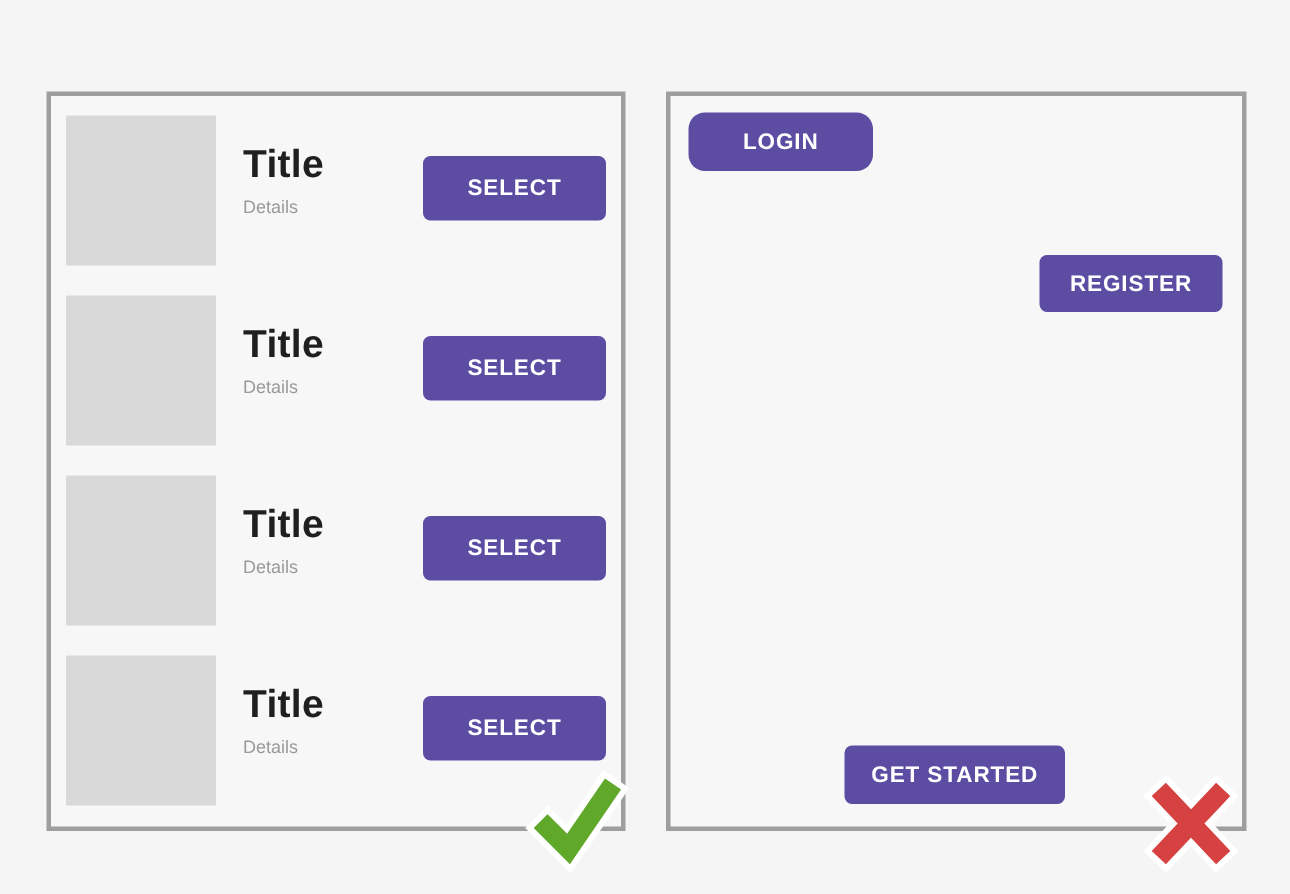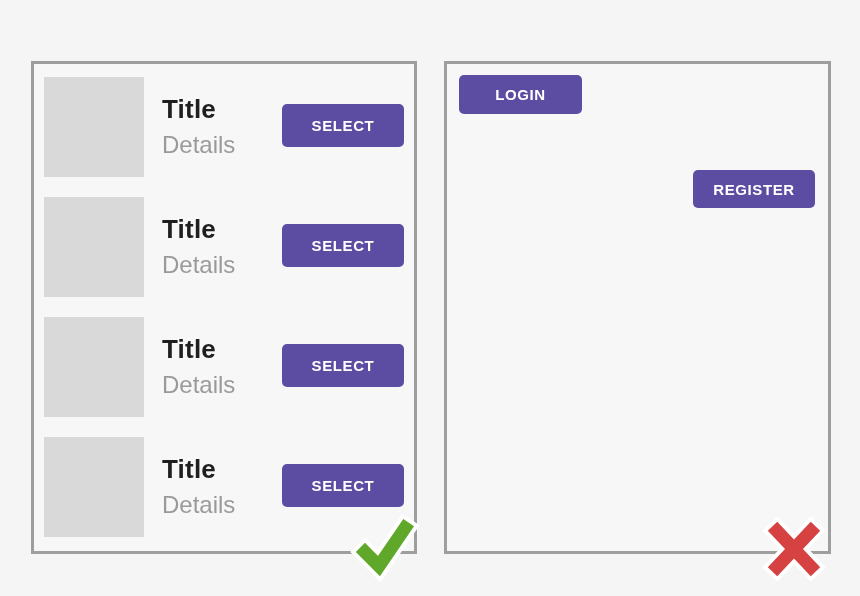--- a/index.html
+++ b/index.html
@@ -34,41 +34,41 @@
     width: 100px; height: 100px;
     background: #d9d9d9;
   }
   .item-title {
     position: absolute; left: 128px; top: 17px;
     font-size: 26px; font-weight: bold; color: #1f1f1f;
     letter-spacing: 0.2px;
   }
   .item-details {
     position: absolute; left: 128px; top: 54px;
-    font-size: 24px; color: #9a9a9a;
+    font-size: 12px; color: #9a9a9a;
   }
 
   .btn {
     position: absolute;
     background: #5c4da3;
     color: #ffffff;
     border: none;
     border-radius: 5px;
     font-family: "Liberation Sans", sans-serif;
     font-size: 15px;
     font-weight: bold;
     letter-spacing: 0.6px;
     text-align: center;
     padding: 0;
     cursor: pointer;
   }
   .select-btn { left: 248px; top: 27px; width: 122px; height: 43px; }
 
   
-  .btn-login       { left: 12px;  top: 11px;  width: 123px; height: 39px; }
+  .btn-login       { left: 12px;  top: 11px;  width: 123px; height: 39px; border-radius: 11px; }
   .btn-register    { left: 246px; top: 106px; width: 122px; height: 38px; }
   .btn-learn-more  { left: 221px; top: 267px; width: 147px; height: 39px; }
   .btn-get-started { left: 116px; top: 433px; width: 147px; height: 39px; }
 
   .verdict { position: absolute; overflow: visible; }
   .verdict-check { left: 352px; top: 496px; width: 64px; height: 62px; }
   .verdict-cross { left: 766px; top: 502px; width: 56px; height: 54px; }
 </style>
 </head>
 <body>
@@ -103,20 +103,21 @@
       <div class="item-title">Title</div>
       <div class="item-details">Details</div>
       <button class="btn select-btn">SELECT</button>
     </div>
 
   </section>
 
   <section class="panel panel-bad">
     <button class="btn btn-login">LOGIN</button>
     <button class="btn btn-register">REGISTER</button>
+    <button class="btn btn-get-started">GET STARTED</button>
   </section>
 
   <svg class="verdict verdict-check" viewBox="0 0 64 62" xmlns="http://www.w3.org/2000/svg">
     <path d="M13 36 L27 50 L53 12" fill="none" stroke="#ffffff" stroke-width="21" stroke-linecap="square" stroke-linejoin="miter"></path>
     <path d="M13 36 L27 50 L53 12" fill="none" stroke="#60a829" stroke-width="13" stroke-linecap="square" stroke-linejoin="miter"></path>
   </svg>
 
   <svg class="verdict verdict-cross" viewBox="0 0 56 54" xmlns="http://www.w3.org/2000/svg">
     <path d="M11 9 L45 45 M45 9 L11 45" fill="none" stroke="#ffffff" stroke-width="21" stroke-linecap="square"></path>
     <path d="M11 9 L45 45 M45 9 L11 45" fill="none" stroke="#d64141" stroke-width="13" stroke-linecap="square"></path>

